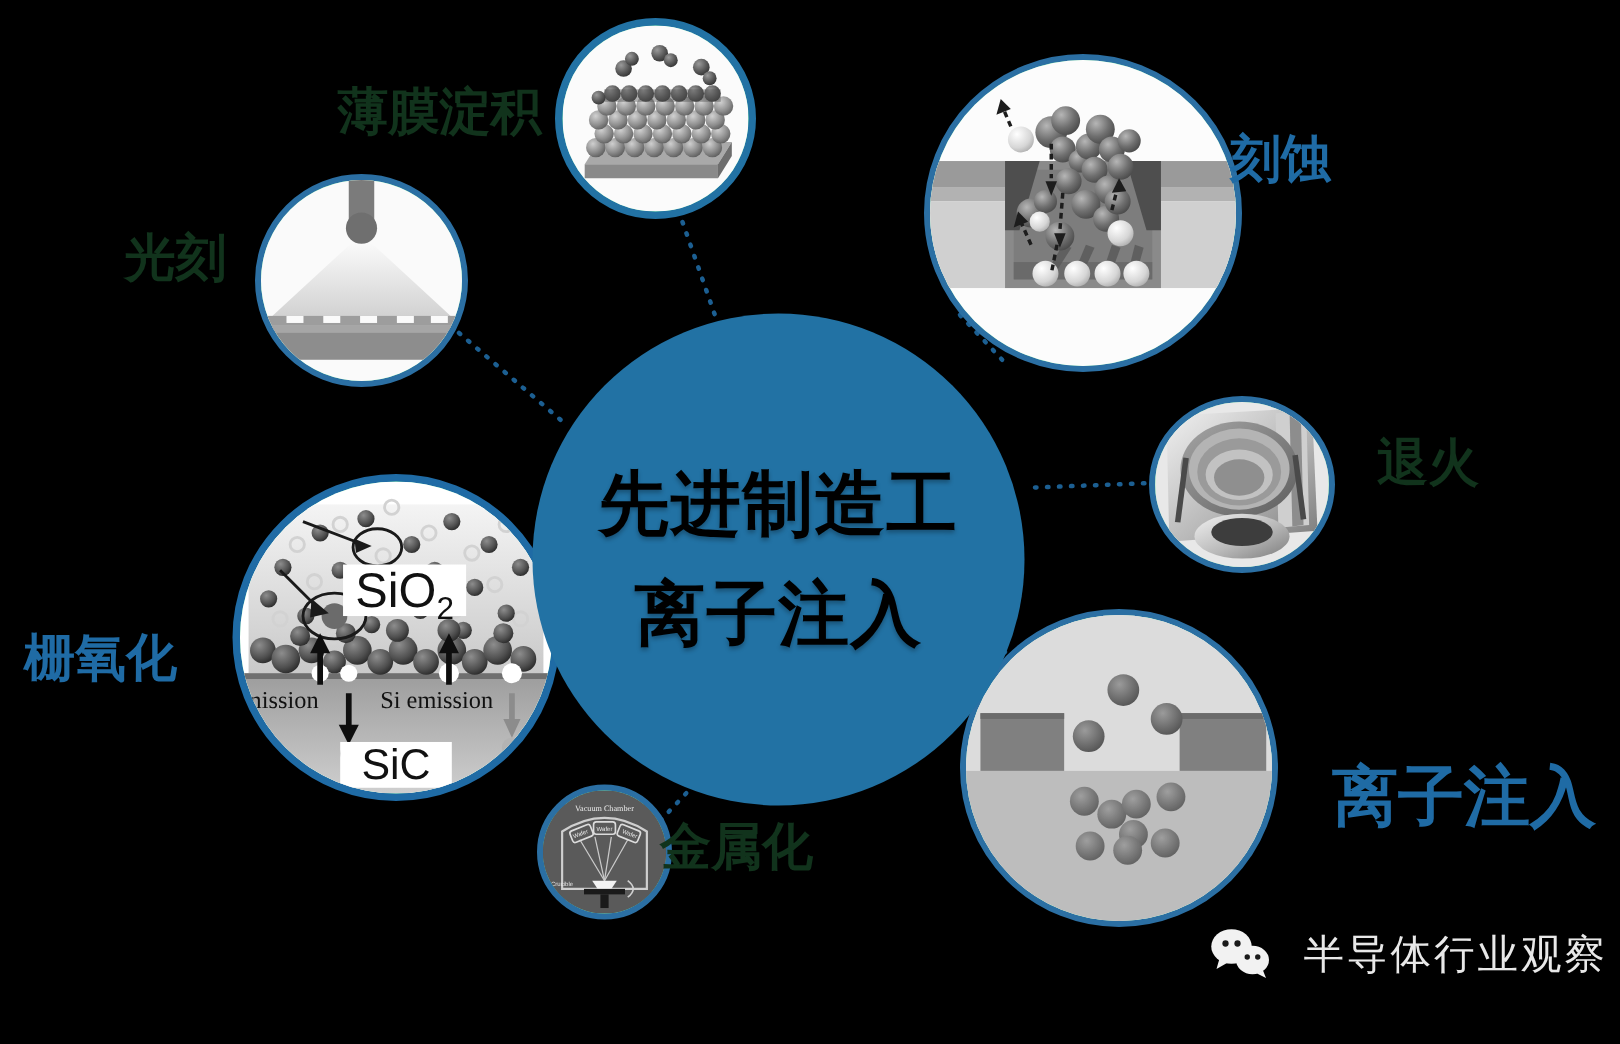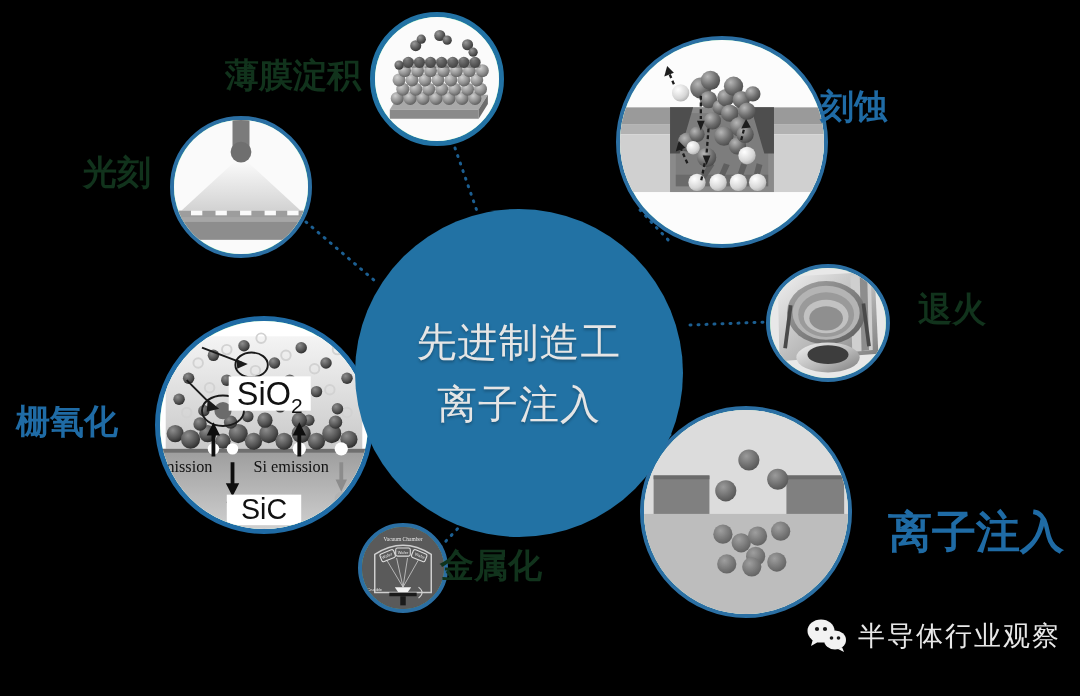--- a/index.html
+++ b/index.html
@@ -18,40 +18,40 @@
         background:#86efac;}
   .node .art{position:absolute;inset:0;width:100%;height:100%;display:block;}
 
   
   #hub{
     position:absolute;left:355px;top:209px;width:328px;height:328px;
     border-radius:50%;background:#2272a4;
     display:flex;flex-direction:column;align-items:center;justify-content:center;
   }
   #hub .hub-line{
-    color:#e5e5e5;font-weight:normal;font-size:40px;line-height:1.55;
+    color:#000000;font-weight:bold;font-size:47px;line-height:1.55;
     letter-spacing:1px;white-space:nowrap;
     text-shadow:0 2px 3px rgba(0,0,0,.28);
   }
 
   
   .label{position:absolute;font-weight:bold;white-space:nowrap;line-height:1;}
   .label.green{color:#11331c;}
   .label.blue{color:#1f6ba5;}
 
   #lbl-film   {left:225px;top:58px;font-size:34px;}
   #lbl-litho  {left:83px; top:155px;font-size:34px;}
   #lbl-etch   {left:820px;top:45px;font-size:34px;margin-top:44px;}
   #lbl-anneal {left:918px;top:292px;font-size:34px;}
   #lbl-implant{left:888px;top:510px;font-size:44px;}
-  #lbl-gateox {left:16px; top:404px;font-size:34px;}
+  #lbl-gateox {left:16px; top:422px;font-size:34px;}
   #lbl-metal  {left:440px;top:548px;font-size:34px;text-align:center;}
 
   
-  #watermark{position:absolute;left:806px;top:618px;display:flex;align-items:center;gap:10px;}
+  #watermark{position:absolute;left:806px;top:618px;display:flex;align-items:center;gap:21px;}
   #watermark .wm-text{color:#e8e8e8;font-size:27px;letter-spacing:2px;
         font-family:"DejaVu Sans","Liberation Sans",sans-serif;}
 </style>
 </head>
 <body>
 
 <div id="stage">
 
   <svg id="links" viewBox="0 0 1080 696" width="1080" height="696">
     <g stroke="#1c5f92" stroke-width="3" stroke-linecap="round" stroke-dasharray="1 7" fill="none">

